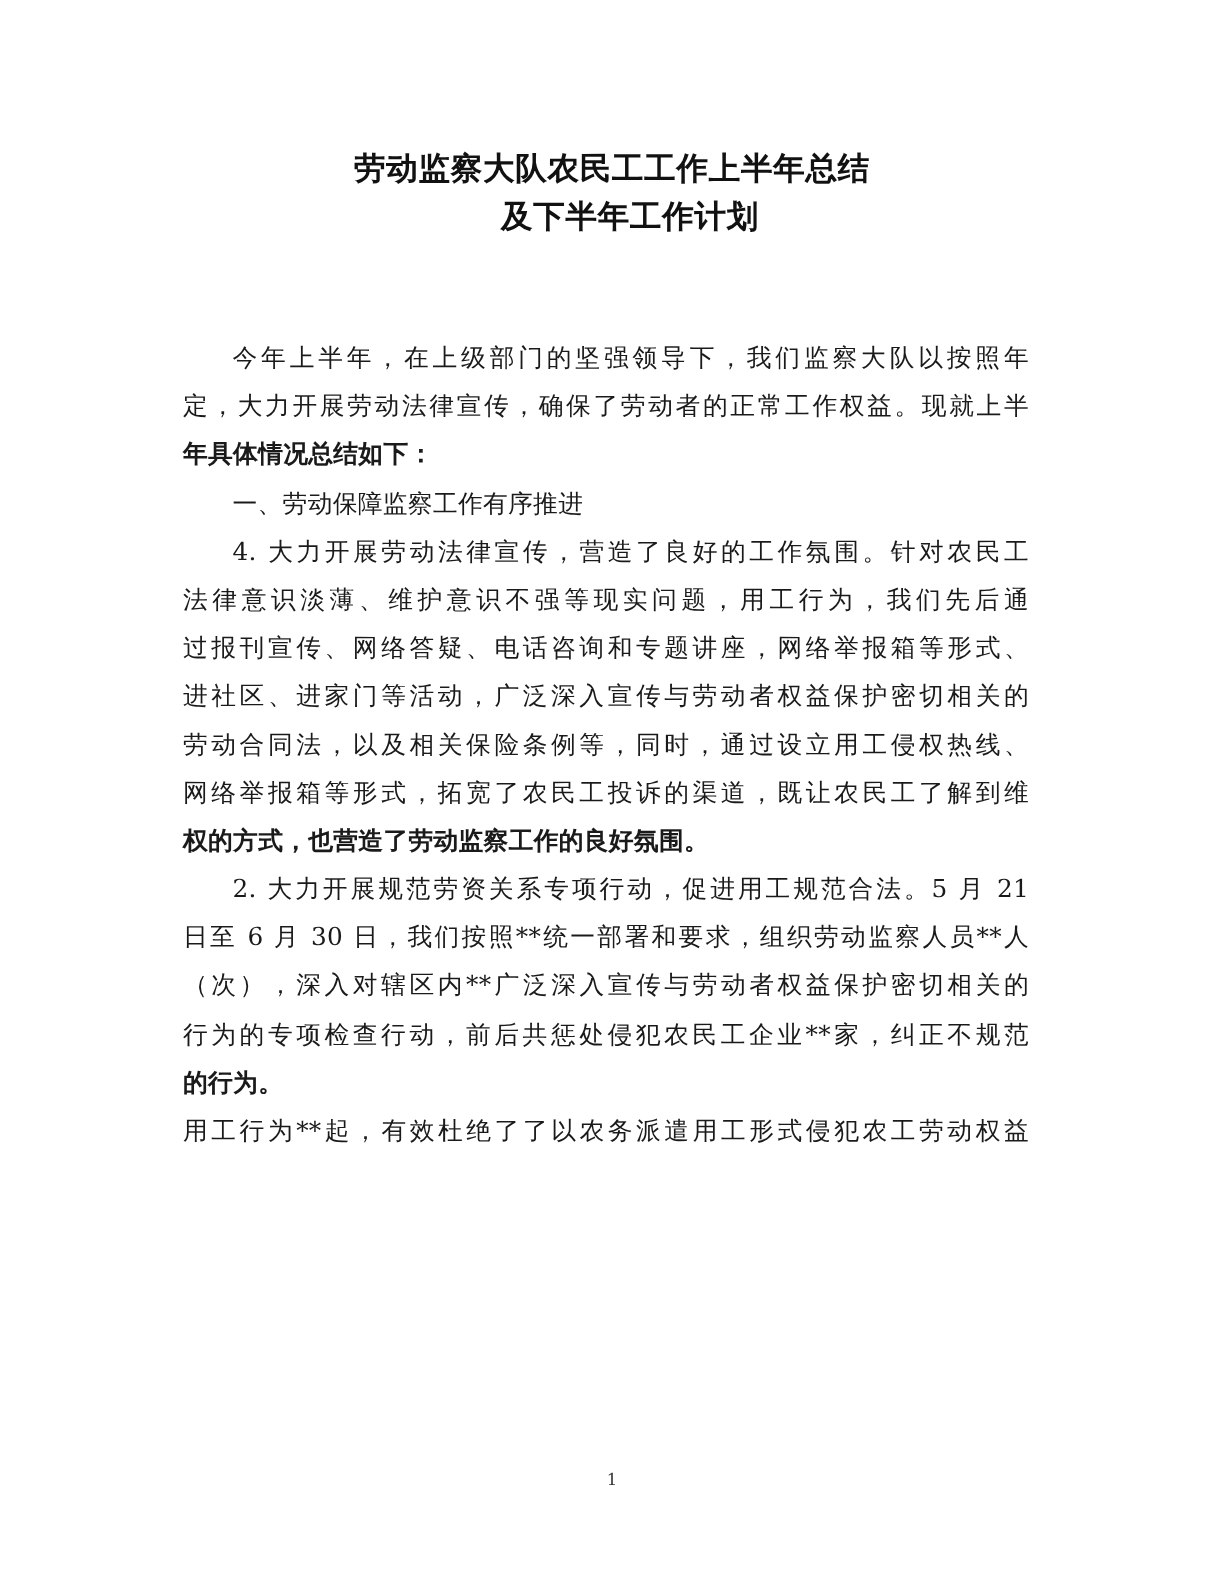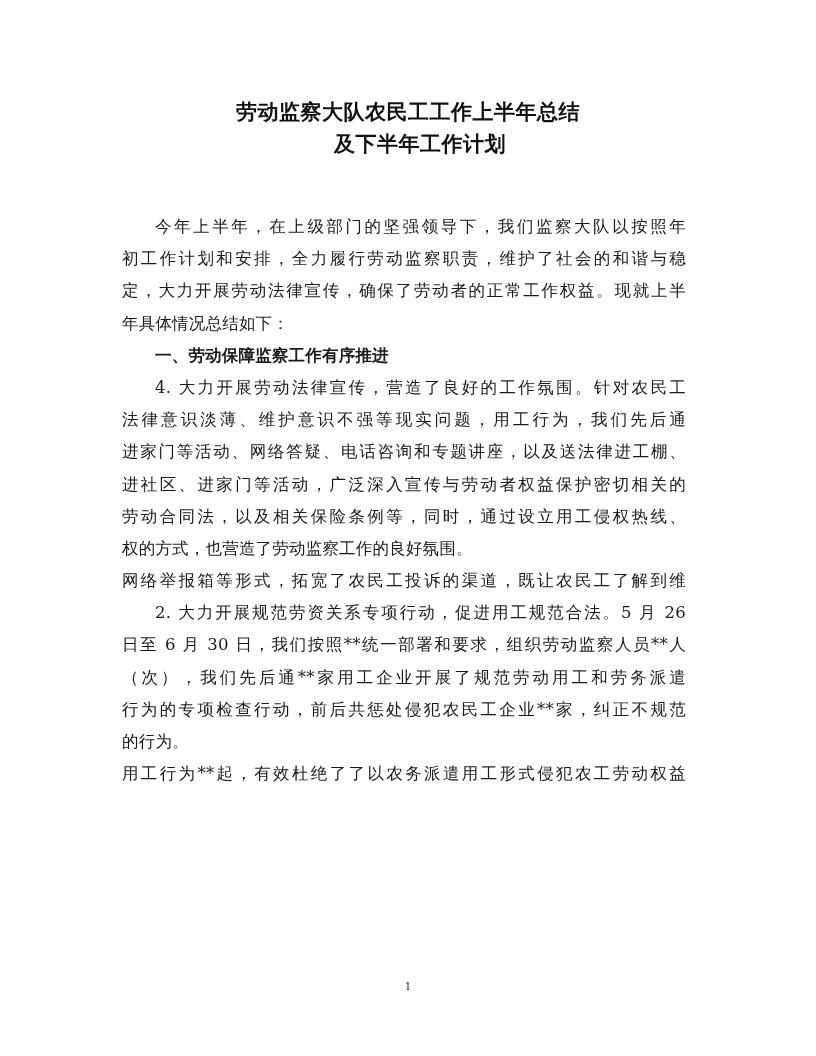--- a/index.html
+++ b/index.html
@@ -4,64 +4,63 @@
   <style>
     html, body { margin: 0; padding: 0; background: #ffffff; }
     body { width: 816px; height: 1056px; position: relative; overflow: hidden;
            font-family: "DejaVu Serif", "Liberation Serif", serif; color: #1a1a1a; }
     .page { position: absolute; left: 0; top: 0; width: 816px; height: 769px; }
     .title { position: absolute; left: 0; width: 816px; text-align: center;
              font-family: "DejaVu Sans", "Liberation Sans", sans-serif; font-weight: bold;
              font-size: 21px; letter-spacing: 0.5px; color: #111; }
     .t1 { top: 98px; }
     .t2 { top: 130px; margin-left: 12px; }
-    .body { position: absolute; left: 122px; width: 564px; top: 211px; }
+    .body { position: absolute; left: 122px; width: 564px; top: 223px; }
     .line { height: 32.2px; line-height: 32.2px; font-size: 16.5px; white-space: nowrap;
             text-align: justify; text-align-last: justify; letter-spacing: 0.2px; }
-    .line.last { text-align-last: left; }
+    .line.last { text-align-last: left; font-weight: bold; }
     .indent { padding-left: 33px; }
-    .heading { font-family: "DejaVu Sans", "Liberation Sans", sans-serif; font-weight: bold;
+    .heading { font-family: "DejaVu Sans", "Liberation Sans", sans-serif; font-weight: normal;
                font-size: 16.5px; text-align-last: left; }
     .pagenum { position: absolute; top: 980px; left: 0; width: 816px; text-align: center;
                font-size: 11px; color: #333; }
   </style>
 </head>
 <body>
 
 <div class="page">
   <div class="title t1">劳动监察大队农民工工作上半年总结</div>
   <div class="title t2">及下半年工作计划</div>
 
   <div class="body">
 
     <div>
       <div class="line indent">今年上半年，在上级部门的坚强领导下，我们监察大队以按照年</div>
-      <div class="line">初工作计划和安排，全力履行劳动监察职责，维护了社会的和谐与稳</div>
       <div class="line">定，大力开展劳动法律宣传，确保了劳动者的正常工作权益。现就上半</div>
       <div class="line last">年具体情况总结如下：</div>
     </div>
 
     <div>
       <div class="line indent heading">一、劳动保障监察工作有序推进</div>
     </div>
 
     <div>
       <div class="line indent">4. 大力开展劳动法律宣传，营造了良好的工作氛围。针对农民工</div>
       <div class="line">法律意识淡薄、维护意识不强等现实问题，用工行为，我们先后通</div>
-      <div class="line">进家门等活动、网络答疑、电话咨询和专题讲座，以及送法律进工棚、</div>
+      <div class="line">过报刊宣传、网络答疑、电话咨询和专题讲座，网络举报箱等形式、</div>
       <div class="line">进社区、进家门等活动，广泛深入宣传与劳动者权益保护密切相关的</div>
       <div class="line">劳动合同法，以及相关保险条例等，同时，通过设立用工侵权热线、</div>
+      <div class="line">网络举报箱等形式，拓宽了农民工投诉的渠道，既让农民工了解到维</div>
       <div class="line last">权的方式，也营造了劳动监察工作的良好氛围。</div>
-      <div class="line">网络举报箱等形式，拓宽了农民工投诉的渠道，既让农民工了解到维</div>
     </div>
 
     <div>
-      <div class="line indent">2. 大力开展规范劳资关系专项行动，促进用工规范合法。5 月 26</div>
+      <div class="line indent">2. 大力开展规范劳资关系专项行动，促进用工规范合法。5 月 21</div>
       <div class="line">日至 6 月 30 日，我们按照**统一部署和要求，组织劳动监察人员**人</div>
-      <div class="line">（次），我们先后通**家用工企业开展了规范劳动用工和劳务派遣</div>
+      <div class="line">（次），深入对辖区内**广泛深入宣传与劳动者权益保护密切相关的</div>
       <div class="line">行为的专项检查行动，前后共惩处侵犯农民工企业**家，纠正不规范</div>
       <div class="line last">的行为。</div>
       <div class="line">用工行为**起，有效杜绝了了以农务派遣用工形式侵犯农工劳动权益</div>
     </div>
 
     <div>
     </div>
   </div>
 
   <div class="pagenum">1</div>

